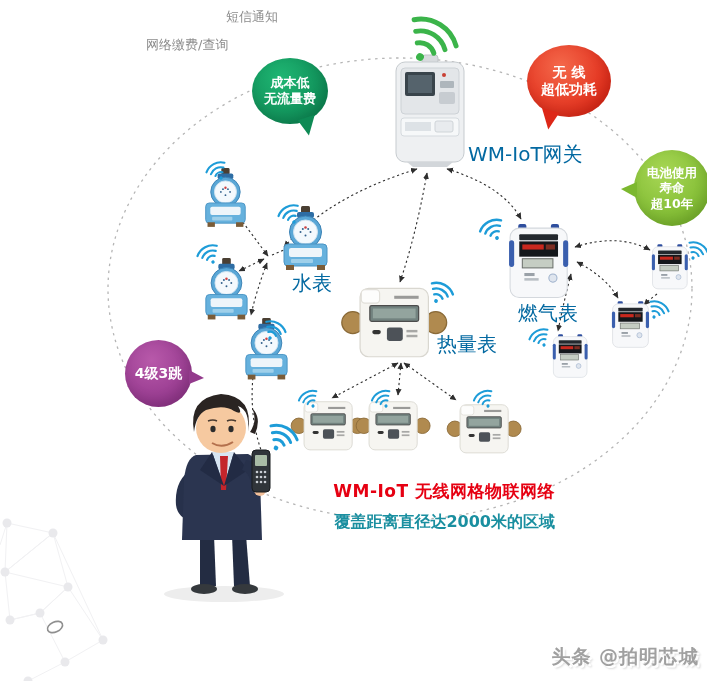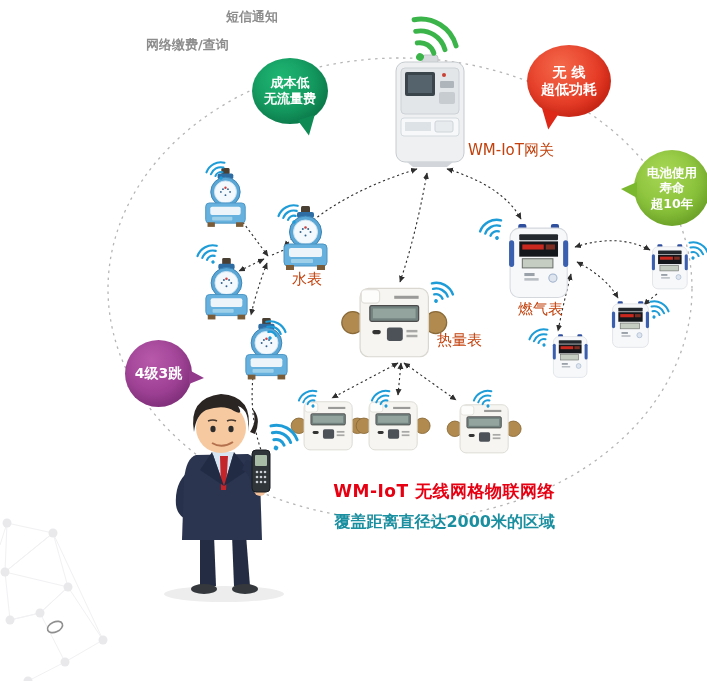--- a/index.html
+++ b/index.html
@@ -1,21 +1,21 @@
 <!DOCTYPE html>
 <html><head>
 <meta charset="utf-8">
 <style>
   html,body{margin:0;padding:0;background:#fff;}
   .stage{position:relative;width:707px;height:681px;background:#fff;overflow:hidden;
          font-family:"DejaVu Sans","Liberation Sans",sans-serif;}
   .scene{position:absolute;left:0;top:0;}
 
-  .lbl{position:absolute;color:#c2410c;font-size:15px;white-space:nowrap;}
-  .lbl-top{color:#8c8c8c;font-size:13px;font-weight:bold;}
+  .lbl{position:absolute;color:#0369a1;font-size:20px;white-space:nowrap;}
+  .lbl-top{color:#8c8c8c;font-size:13px;}
 
   .bubble{position:absolute;border-radius:50%;color:#fff;font-weight:bold;text-align:center;
           display:flex;flex-direction:column;justify-content:center;align-items:center;
           line-height:1.22;box-shadow:inset -4px -6px 12px rgba(0,0,0,.12);}
   .bubble .tail{position:absolute;width:0;height:0;}
 
   .b-cost{left:252px;top:58px;width:76px;height:66px;font-size:13px;
           background:radial-gradient(circle at 38% 30%,#1fb673,#0e8a55 75%);}
   .b-cost .tail{bottom:-11px;right:10px;border-left:6px solid transparent;border-right:12px solid transparent;border-top:18px solid #0e8a55;transform:rotate(-18deg);}
 
@@ -296,14 +296,15 @@
 <div class="lbl" style="left:468px;top:141px;">WM-IoT网关</div>
 <div class="lbl" style="left:292px;top:255px;margin-top:15px;">水表</div>
 <div class="lbl" style="left:518px;top:300px;">燃气表</div>
 <div class="lbl" style="left:437px;top:331px;">热量表</div>
 
 <div class="caption">
   <div class="c1">WM-IoT 无线网格物联网络</div>
   <div class="c2">覆盖距离直径达2000米的区域</div>
 </div>
 
+<div class="watermark">头条 @拍明芯城</div>
 
 </div>
 
 </body></html>

